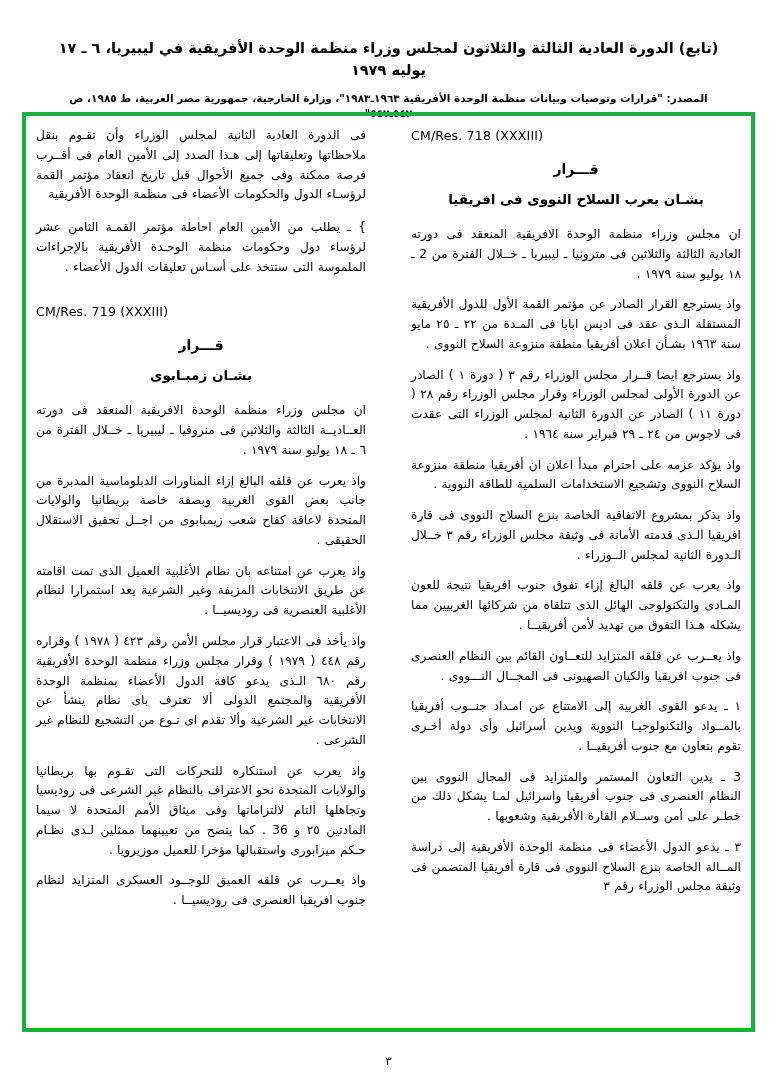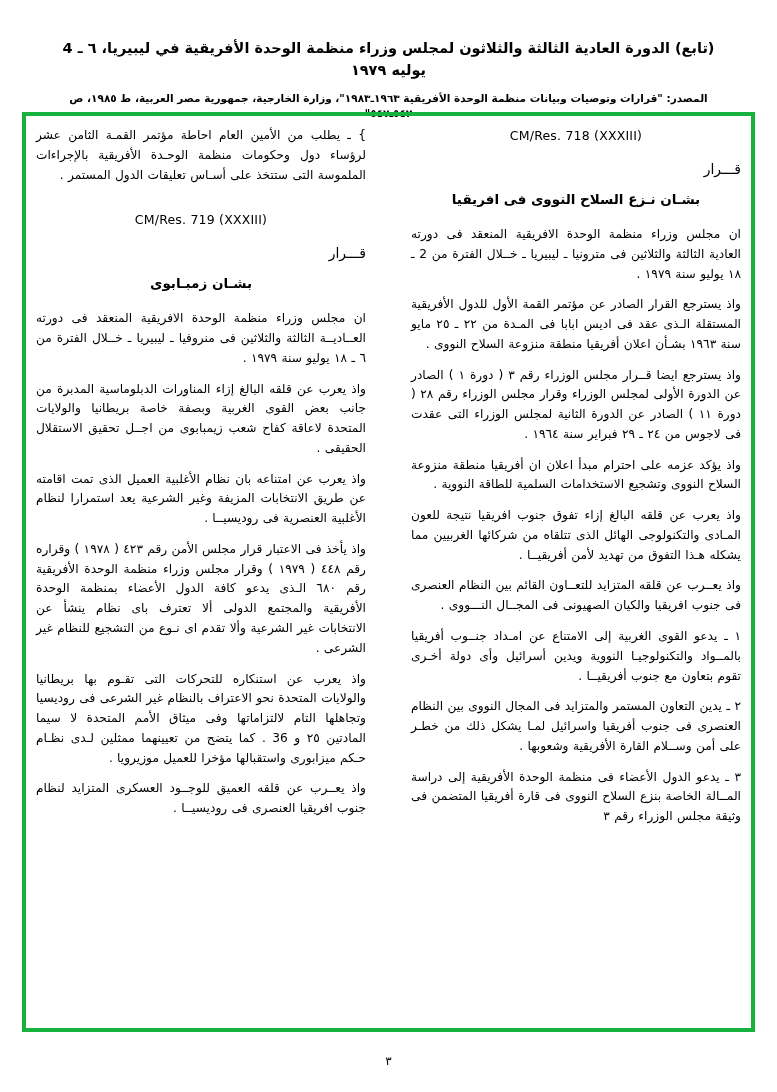--- a/index.html
+++ b/index.html
@@ -82,26 +82,27 @@
     text-align-last: right;
     margin: 0 0 11px 0;
     word-spacing: 0.5px;
   }
   .para.first {
     margin-bottom: 13px;
   }
   .res-id {
     font-size: 12.5px;
     margin: 2px 0 18px 0;
-    text-align: center;
+    text-align: left;
     letter-spacing: 0.2px;
   }
   .kind {
     font-size: 14px;
-    font-weight: normal;
+    font-weight: bold;
+    text-align: center;
     margin: 0 0 14px 0;
     letter-spacing: 1px;
   }
   .subject {
     font-size: 13.5px;
     font-weight: bold;
     text-align: center;
     margin: 0 0 18px 0;
   }
   .gap-md { height: 14px; }
@@ -115,54 +116,56 @@
     text-align: center;
     font-size: 12px;
   }
 </style>
 </head>
 <body>
 
 <div class="page">
 
   <div class="header">
-    <div class="header-title">(تابع) الدورة العادية الثالثة والثلاثون لمجلس وزراء منظمة الوحدة الأفريقية في ليبيريا، ٦ ـ 4 يوليه ١٩٧٩</div>
+    <div class="header-title">(تابع) الدورة العادية الثالثة والثلاثون لمجلس وزراء منظمة الوحدة الأفريقية في ليبيريا، ٦ ـ ١٧ يوليه ١٩٧٩</div>
     <div class="header-source">المصدر: "قرارات وتوصيات وبيانات منظمة الوحدة الأفريقية ١٩٦٣ـ١٩٨٣"، وزارة الخارجية، جمهورية مصر العربية، ط ١٩٨٥، ص ٥٤٢ـ٥٤٧"</div>
   </div>
 
   <div class="frame"></div>
 
   <div class="columns">
 
     <div class="col">
-      <p class="para">} ـ يطلب من الأمين العام احاطة مؤتمر القمـة الثامن عشر لرؤساء دول وحكومات منظمة الوحـدة الأفريقية بالإجراءات الملموسة التى ستتخذ على أسـاس تعليقات الدول المستمر .</p>
+      <p class="para first">فى الدورة العادية الثانية لمجلس الوزراء وأن تقـوم بنقل ملاحظاتها وتعليقاتها إلى هـذا الصدد إلى الأمين العام فى أقــرب فرصة ممكنة وفى جميع الأحوال قبل تاريخ انعقاد مؤتمر القمة لرؤسـاء الدول والحكومات الأعضاء فى منظمة الوحدة الأفريقية</p>
+      <p class="para">} ـ يطلب من الأمين العام احاطة مؤتمر القمـة الثامن عشر لرؤساء دول وحكومات منظمة الوحـدة الأفريقية بالإجراءات الملموسة التى ستتخذ على أسـاس تعليقات الدول الأعضاء .</p>
       <div class="gap-md"></div>
       <div class="res-id">CM/Res. 719 (XXXIII)</div>
       <div class="kind">قـــرار</div>
       <div class="subject">بشـان زمبـابوى</div>
       <p class="para">ان مجلس وزراء منظمة الوحدة الافريقية المنعقد فى دورته العــاديــة الثالثة والثلاثين فى منروفيا ـ ليبيريا ـ خــلال الفترة من ٦ ـ ١٨ يوليو سنة ١٩٧٩ .</p>
       <p class="para">واذ يعرب عن قلقه البالغ إزاء المناورات الدبلوماسية المدبرة من جانب بعض القوى الغربية وبصفة خاصة بريطانيا والولايات المتحدة لاعاقة كفاح شعب زيمبابوى من اجــل تحقيق الاستقلال الحقيقى .</p>
       <p class="para">واذ يعرب عن امتناعه بان نظام الأغلبية العميل الذى تمت اقامته عن طريق الانتخابات المزيفة وغير الشرعية يعد استمرارا لنظام الأغلبية العنصرية فى روديسيــا .</p>
       <p class="para">واذ يأخذ فى الاعتبار قرار مجلس الأمن رقم ٤٢٣ ( ١٩٧٨ ) وقراره رقم ٤٤٨ ( ١٩٧٩ ) وقرار مجلس وزراء منظمة الوحدة الأفريقية رقم ٦٨٠ الـذى يدعو كافة الدول الأعضاء بمنظمة الوحدة الأفريقية والمجتمع الدولى ألا تعترف باى نظام ينشأ عن الانتخابات غير الشرعية وألا تقدم اى نـوع من التشجيع للنظام غير الشرعى .</p>
       <p class="para">واذ يعرب عن استنكاره للتحركات التى تقـوم بها بريطانيا والولايات المتحدة نحو الاعتراف بالنظام غير الشرعى فى روديسيا وتجاهلها التام لالتزاماتها وفى ميثاق الأمم المتحدة لا سيما المادتين ٢٥ و 36 . كما يتضح من تعيينهما ممثلين لـدى نظـام حـكم ميزابورى واستقبالها مؤخرا للعميل موزيرويا .</p>
       <p class="para">واذ يعــرب عن قلقه العميق للوجــود العسكرى المتزايد لنظام جنوب افريقيا العنصرى فى روديسيــا .</p>
     </div>
 
     <div class="col">
       <div class="res-id">CM/Res. 718 (XXXIII)</div>
       <div class="kind">قـــرار</div>
-      <div class="subject">بشـان نـزع السلاح النووى فى افريقيا</div>
+      <div class="subject">بشـان يعرب السلاح النووى فى افريقيا</div>
       <p class="para">ان مجلس وزراء منظمة الوحدة الافريقية المنعقد فى دورته العادية الثالثة والثلاثين فى مترونيا ـ ليبيريا ـ خــلال الفترة من 2 ـ ١٨ يوليو سنة ١٩٧٩ .</p>
       <p class="para">واذ يسترجع القرار الصادر عن مؤتمر القمة الأول للدول الأفريقية المستقلة الـذى عقد فى اديس ابابا فى المـدة من ٢٢ ـ ٢٥ مايو سنة ١٩٦٣ بشـأن اعلان أفريقيا منطقة منزوعة السلاح النووى .</p>
       <p class="para">واذ يسترجع ايضا قــرار مجلس الوزراء رقم ٣ ( دورة ١ ) الصادر عن الدورة الأولى لمجلس الوزراء وقرار مجلس الوزراء رقم ٢٨ ( دورة ١١ ) الصادر عن الدورة الثانية لمجلس الوزراء التى عقدت فى لاجوس من ٢٤ ـ ٢٩ فبراير سنة ١٩٦٤ .</p>
       <p class="para">واذ يؤكد عزمه على احترام مبدأ اعلان ان أفريقيا منطقة منزوعة السلاح النووى وتشجيع الاستخدامات السلمية للطاقة النووية .</p>
+      <p class="para">واذ يذكر بمشروع الاتفاقية الخاصة بنزع السلاح النووى فى قارة افريقيا الـذى قدمته الأمانة فى وثيقة مجلس الوزراء رقم ٣ خــلال الـدورة الثانية لمجلس الــوزراء .</p>
       <p class="para">واذ يعرب عن قلقه البالغ إزاء تفوق جنوب افريقيا نتيجة للعون المـادى والتكنولوجى الهائل الذى تتلقاه من شركائها الغربيين مما يشكله هـذا التفوق من تهديد لأمن أفريقيــا .</p>
       <p class="para">واذ يعــرب عن قلقه المتزايد للتعــاون القائم بين النظام العنصرى فى جنوب افريقيا والكيان الصهيونى فى المجــال النـــووى .</p>
       <p class="para">١ ـ يدعو القوى الغربية إلى الامتناع عن امـداد جنــوب أفريقيا بالمــواد والتكنولوجيـا النووية ويدين أسرائيل وأى دولة أخـرى تقوم بتعاون مع جنوب أفريقيــا .</p>
-      <p class="para">٢ ـ يدين التعاون المستمر والمتزايد فى المجال النووى بين النظام العنصرى فى جنوب أفريقيا واسرائيل لمـا يشكل ذلك من خطـر على أمن وســلام القارة الأفريقية وشعوبها .</p>
+      <p class="para">3 ـ يدين التعاون المستمر والمتزايد فى المجال النووى بين النظام العنصرى فى جنوب أفريقيا واسرائيل لمـا يشكل ذلك من خطـر على أمن وســلام القارة الأفريقية وشعوبها .</p>
       <p class="para">٣ ـ يدعو الدول الأعضاء فى منظمة الوحدة الأفريقية إلى دراسة المــالة الخاصة بنزع السلاح النووى فى قارة أفريقيا المتضمن فى وثيقة مجلس الوزراء رقم ٣</p>
     </div>
 
   </div>
 
   <div class="folio">٣</div>
 
 </div>
 
 </body></html>

